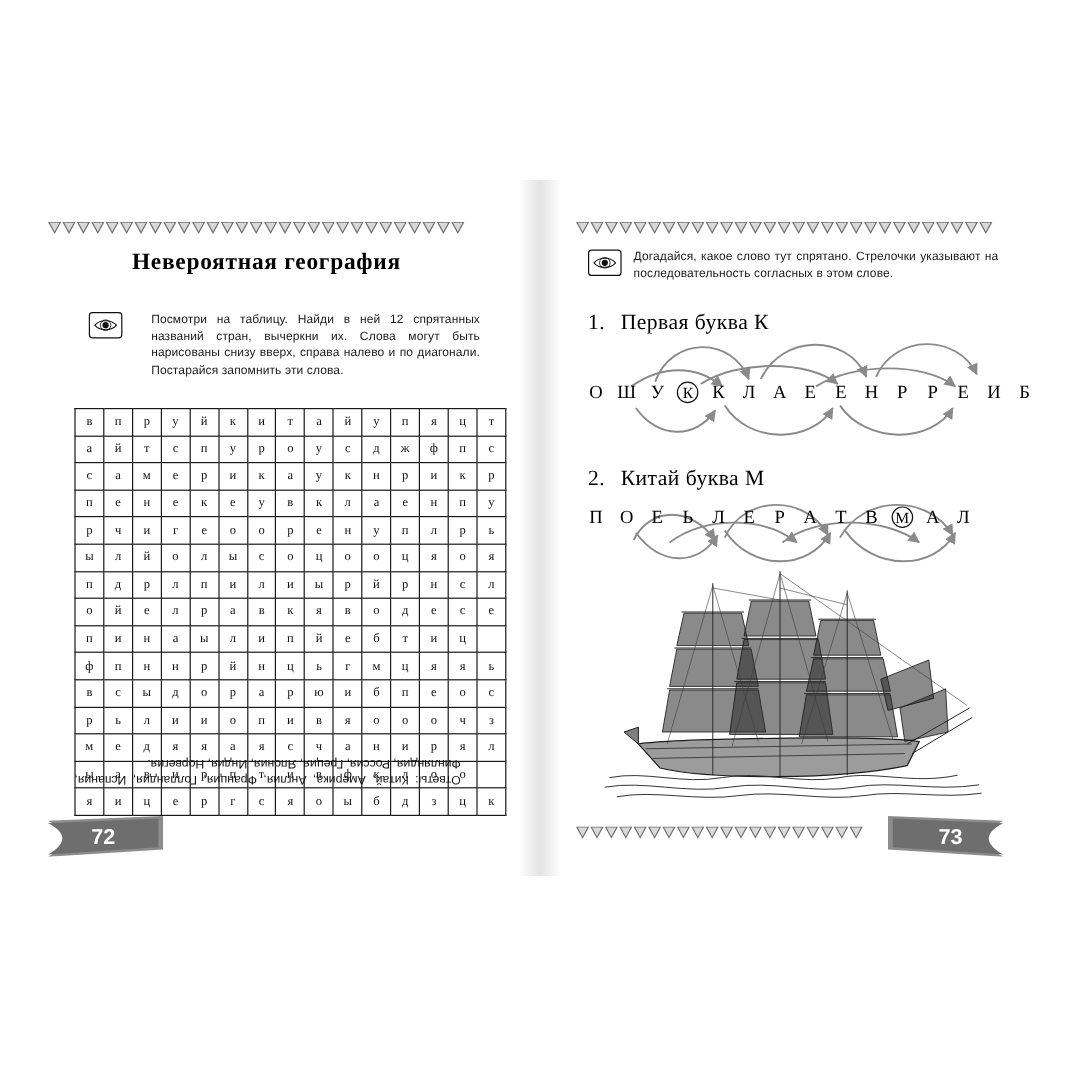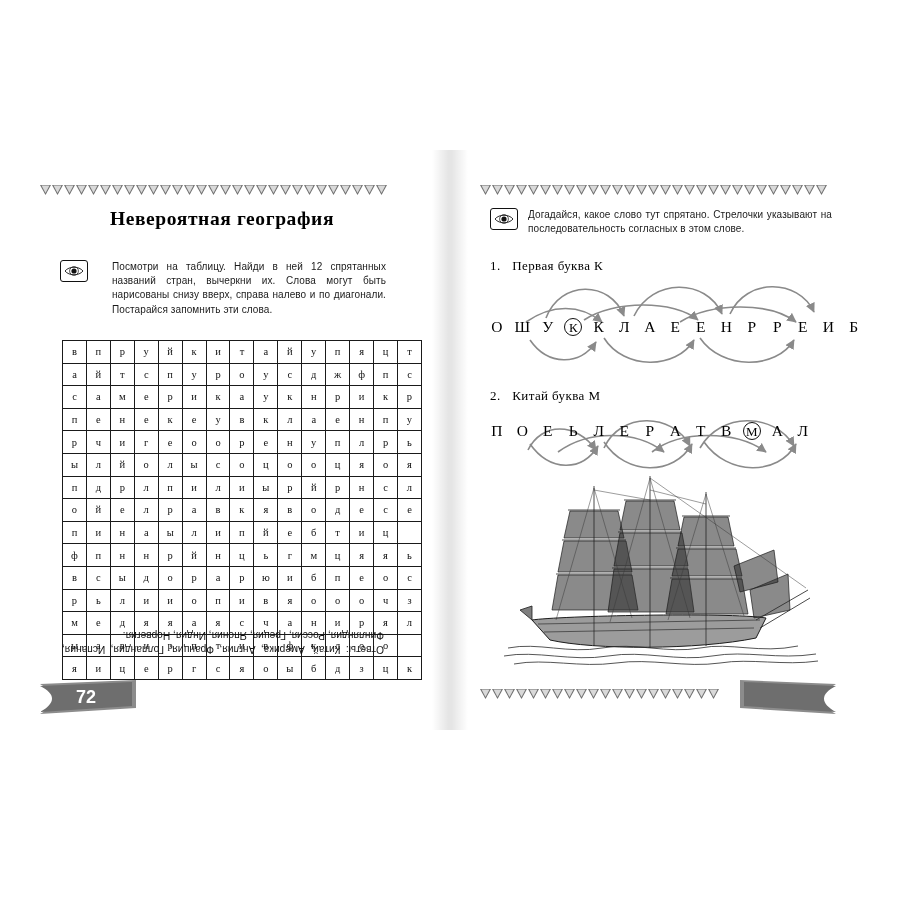--- a/index.html
+++ b/index.html
@@ -108,21 +108,21 @@
     color: #111;
     transform: rotate(180deg);
     text-align: justify;
     font-family: "Liberation Sans", sans-serif;
   }
 
   
   .numbered {
     position: absolute;
     font-family: "Liberation Serif", serif;
-    font-size: 13px;
+    font-size: 18px;
     color: #000;
     letter-spacing: 0.4px;
   }
   .letter-row {
     position: absolute;
     display: flex;
     align-items: center;
     font-family: "Liberation Serif", serif;
     font-size: 15.5px;
     color: #000;
@@ -206,21 +206,21 @@
             <use href="#zz" x="300"></use>
             <use href="#zz" x="312"></use>
             <use href="#zz" x="324"></use>
           <use href="#zz" x="336"></use>
         </g>
       </svg>
     </div>
 
     <div class="page-title">Невероятная  география</div>
 
-    <div class="note" style="left:38px; top:110px; width:326px;gap:24px;">
+    <div class="note" style="left:52px; top:110px; width:326px;gap:24px;">
       <div class="eye-box">
         <svg width="20" height="12" viewBox="0 0 20 12">
           <path d="M1 6 C5 1, 15 1, 19 6 C15 11, 5 11, 1 6 Z" fill="none" stroke="#111" stroke-width="0.9"></path>
           <circle cx="10" cy="6" r="2.6" fill="#111"></circle>
           <circle cx="10" cy="6" r="4.4" fill="none" stroke="#111" stroke-width="0.7"></circle>
         </svg>
       </div>
       <div class="note-text">Посмотри на таблицу. Найди в ней 12 спрятанных названий стран, вычеркни их. Слова могут быть нарисованы снизу вверх, справа налево и по диагонали. Постарайся запомнить эти слова.</div>
     </div>
 
@@ -742,16 +742,17 @@
         </g>
       </svg>
     </div>
 
     <div class="ribbon" style="left:278px; top:530px;">
       <svg width="96" height="34" viewBox="0 0 96 34">
         <path d="M96 4 L0 0 L0 28 L96 34 C78 24, 78 14, 96 4 Z" fill="#8c8c8c"></path>
         <path d="M96 6 L4 2 L4 26 L96 32 C80 23, 80 14, 96 6 Z" fill="#6e6e6e"></path>
       </svg>
     </div>
+    <div class="pagenum" style="left:282px; top:530px;">73</div>
   </div>
 
   <div class="gutter-shadow"></div>
 </div>
 
 </body></html>

